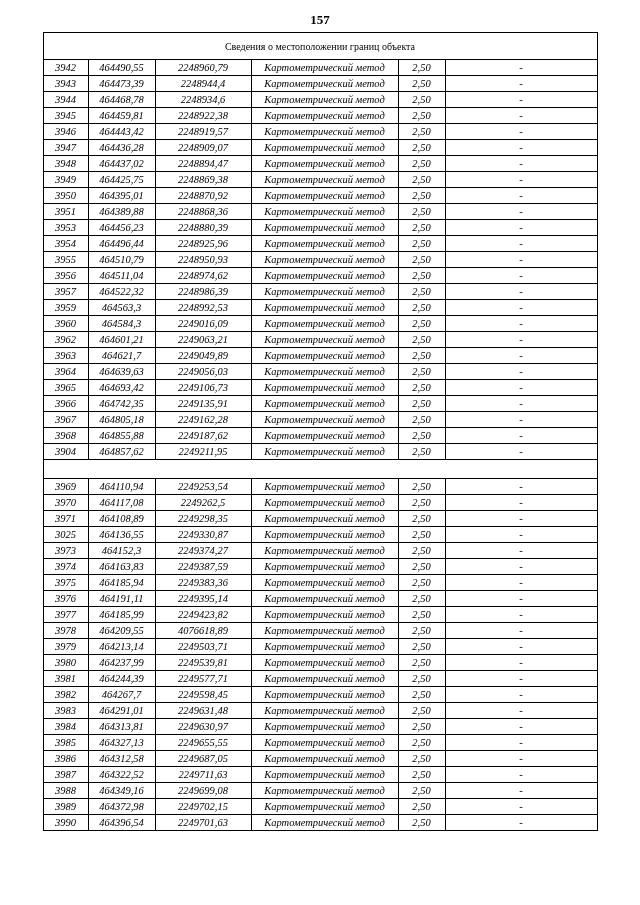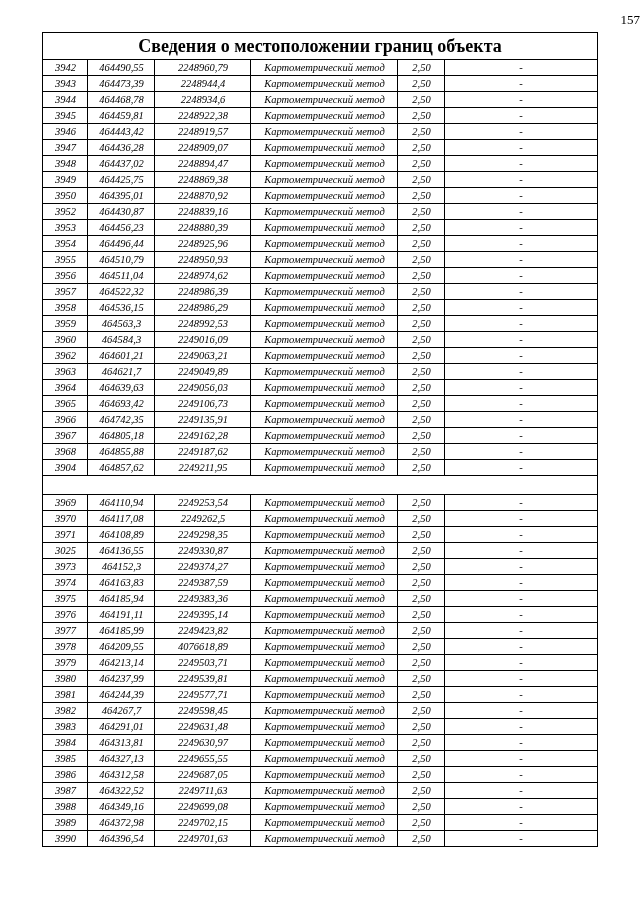--- a/index.html
+++ b/index.html
@@ -14,22 +14,22 @@
     color: #000;
     overflow: hidden;
   }
   .page {
     width: 640px;
     height: 905px;
     position: relative;
     background: #fff;
   }
   .page-number {
-    text-align: right;
-    font-weight: normal;
+    text-align: center;
+    font-weight: bold;
     font-size: 13px;
     padding-top: 12px;
     margin-bottom: 4px;
   }
   table.boundary-table {
     border-collapse: collapse;
     table-layout: fixed;
     width: 554px;
     margin: 0 auto;
     border: 1.5px solid #000;
@@ -37,23 +37,23 @@
   table.boundary-table th,
   table.boundary-table td {
     border: 1px solid #000;
     padding: 0 2px;
     text-align: center;
     vertical-align: middle;
     overflow: hidden;
     white-space: nowrap;
   }
   th.table-title {
-    font-weight: bold;
+    font-weight: normal;
     font-style: normal;
-    font-size: 18px;
+    font-size: 10px;
     height: 26px;
   }
   td.data-cell {
     font-style: italic;
     font-size: 10.5px;
     height: 15px;
     line-height: 15px;
   }
   tr.spacer-row td {
     height: 18px;
@@ -149,23 +149,23 @@
         </tr>
         <tr>
           <td class="data-cell">3950</td>
           <td class="data-cell">464395,01</td>
           <td class="data-cell">2248870,92</td>
           <td class="data-cell">Картометрический метод</td>
           <td class="data-cell">2,50</td>
           <td class="data-cell">-</td>
         </tr>
         <tr>
-          <td class="data-cell">3952</td>
-          <td class="data-cell">464430,87</td>
-          <td class="data-cell">2248839,16</td>
+          <td class="data-cell">3951</td>
+          <td class="data-cell">464389,88</td>
+          <td class="data-cell">2248868,36</td>
           <td class="data-cell">Картометрический метод</td>
           <td class="data-cell">2,50</td>
           <td class="data-cell">-</td>
         </tr>
         <tr>
           <td class="data-cell">3953</td>
           <td class="data-cell">464456,23</td>
           <td class="data-cell">2248880,39</td>
           <td class="data-cell">Картометрический метод</td>
           <td class="data-cell">2,50</td>
@@ -192,28 +192,20 @@
           <td class="data-cell">464511,04</td>
           <td class="data-cell">2248974,62</td>
           <td class="data-cell">Картометрический метод</td>
           <td class="data-cell">2,50</td>
           <td class="data-cell">-</td>
         </tr>
         <tr>
           <td class="data-cell">3957</td>
           <td class="data-cell">464522,32</td>
           <td class="data-cell">2248986,39</td>
-          <td class="data-cell">Картометрический метод</td>
-          <td class="data-cell">2,50</td>
-          <td class="data-cell">-</td>
-        </tr>
-        <tr>
-          <td class="data-cell">3958</td>
-          <td class="data-cell">464536,15</td>
-          <td class="data-cell">2248986,29</td>
           <td class="data-cell">Картометрический метод</td>
           <td class="data-cell">2,50</td>
           <td class="data-cell">-</td>
         </tr>
         <tr>
           <td class="data-cell">3959</td>
           <td class="data-cell">464563,3</td>
           <td class="data-cell">2248992,53</td>
           <td class="data-cell">Картометрический метод</td>
           <td class="data-cell">2,50</td>

